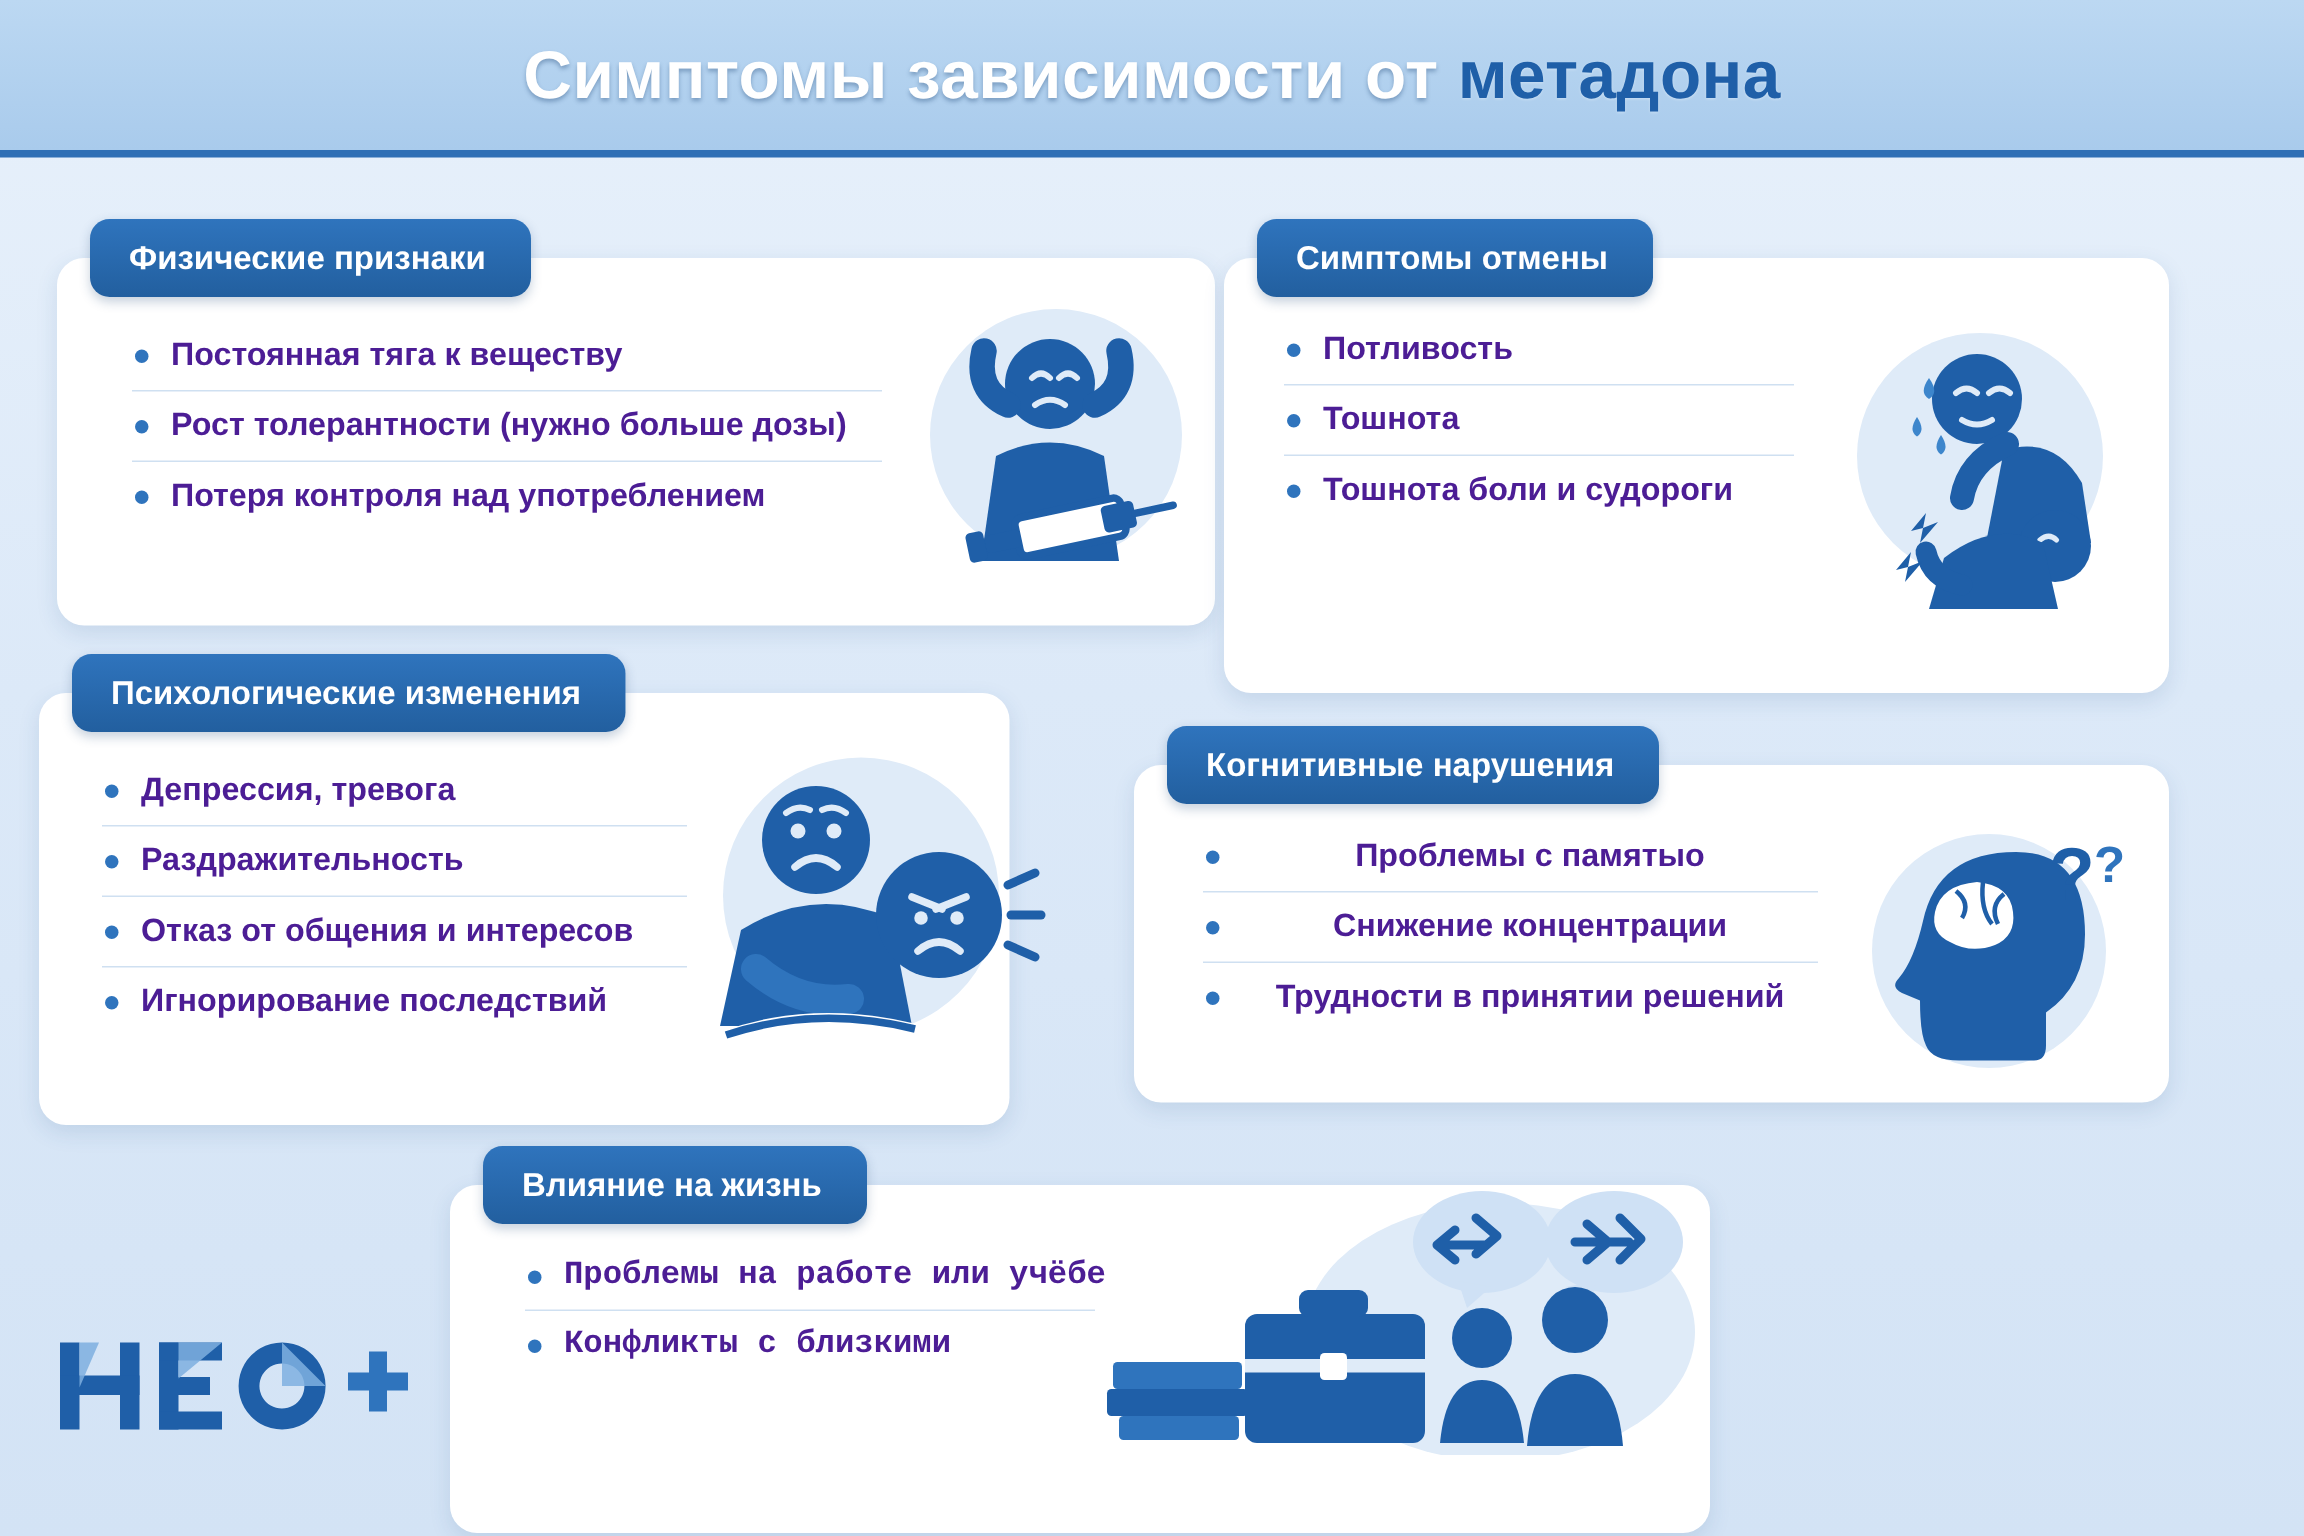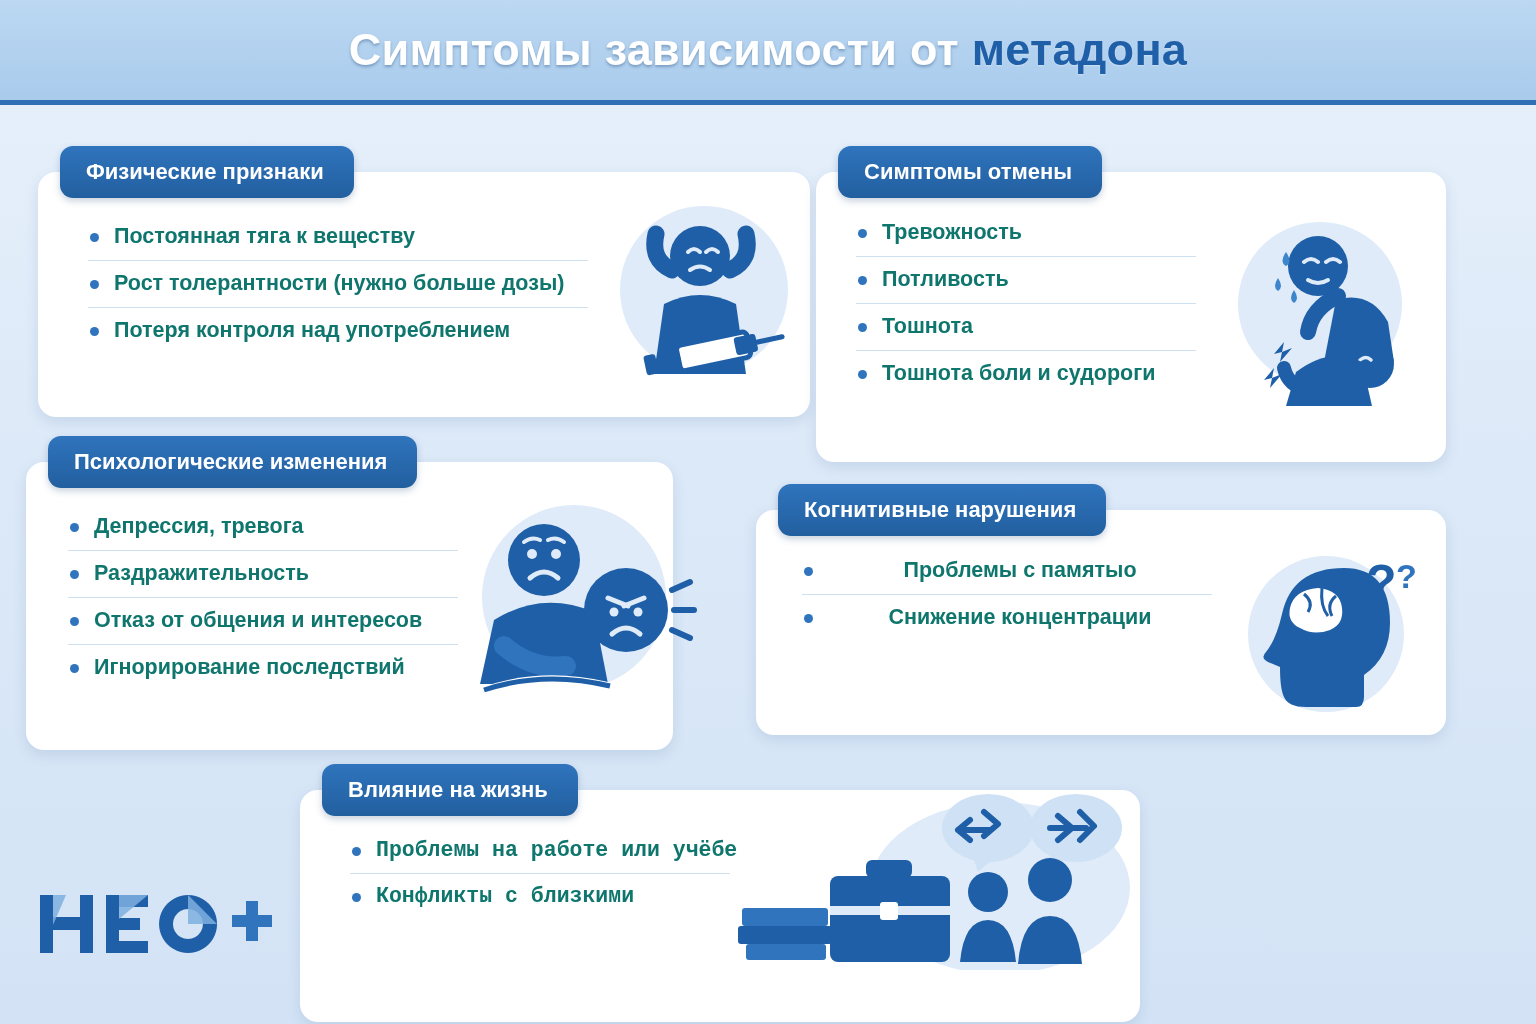--- a/index.html
+++ b/index.html
@@ -50,21 +50,21 @@
     box-shadow:0 3px 7px rgba(30,70,120,.25);
     white-space:nowrap;
   }
   ul.items{
     list-style:none;
     margin:0;padding:0;
     position:absolute;
   }
   ul.items li{
     position:relative;
-    color:#0f766e;
+    color:#4c1d95;
     font-size:21.5px;
     font-weight:bold;
     padding:0 0 11px 26px;
     margin-bottom:10px;
     border-bottom:1px solid #cfe0f1;
     white-space:nowrap;
   }
   ul.items li:last-child{border-bottom:none;}
   ul.items li::before{
     content:"";
@@ -123,21 +123,20 @@
         <rect x="70" y="153" width="24" height="12" rx="3" fill="#1f5fa8"></rect>
         <rect x="58" y="149" width="12" height="20" rx="3" fill="#1f5fa8"></rect>
         <path d="M172 159 h26" stroke="#1f5fa8" stroke-width="5" stroke-linecap="round"></path>
       </g>
     </svg>
   </div>
 
   <div class="card" style="left:816px;top:172px;width:630px;height:290px;">
     <div class="card-title">Симптомы отмены</div>
     <ul class="items" style="left:40px;top:48px;width:340px;">
-      <li>Тревожность</li>
       <li>Потливость</li>
       <li>Тошнота</li>
       <li>Тошнота боли и судороги</li>
     </ul>
 
     <svg class="art" style="left:392px;top:32px;" width="230" height="235" viewBox="0 0 230 235">
       <circle cx="112" cy="100" r="82" fill="#dfebf8"></circle>
 
       <circle cx="110" cy="62" r="30" fill="#1f5fa8"></circle>
       <path d="M96 58 q7 -6 14 0" stroke="#dfebf8" stroke-width="4" fill="none" stroke-linecap="round"></path>
@@ -194,20 +193,21 @@
       <path d="M230 118 l20 0" stroke="#1f5fa8" stroke-width="6" stroke-linecap="round"></path>
       <path d="M228 138 l18 8" stroke="#1f5fa8" stroke-width="6" stroke-linecap="round"></path>
     </svg>
   </div>
 
   <div class="card" style="left:756px;top:510px;width:690px;height:225px;text-align:center;">
     <div class="card-title">Когнитивные нарушения</div>
     <ul class="items" style="left:46px;top:48px;width:410px;">
       <li>Проблемы с памятыо</li>
       <li>Снижение концентрации</li>
+      <li>Трудности в принятии решений</li>
     </ul>
 
     <svg class="art" style="left:470px;top:32px;" width="210" height="190" viewBox="0 0 210 190">
       <circle cx="100" cy="92" r="78" fill="#dfebf8"></circle>
 
       <path d="M118 26 q-52 0 -62 46 q-6 26 -16 38 q-6 6 2 10 l12 5 q0 22 4 30 q4 10 22 10 h50 q8 0 8 -10 v-22 q26 -18 26 -52 q0 -55 -46 -55z" fill="#1f5fa8"></path>
 
       <path d="M92 46 q-24 2 -28 20 q-3 14 10 20 q14 8 30 2 q14 -6 12 -22 q-2 -18 -24 -20z" fill="#ffffff"></path>
       <path d="M78 52 q10 8 4 18 M96 46 q-2 18 6 28 M110 54 q-10 8 -4 20" stroke="#1f5fa8" stroke-width="3" fill="none"></path>
 

